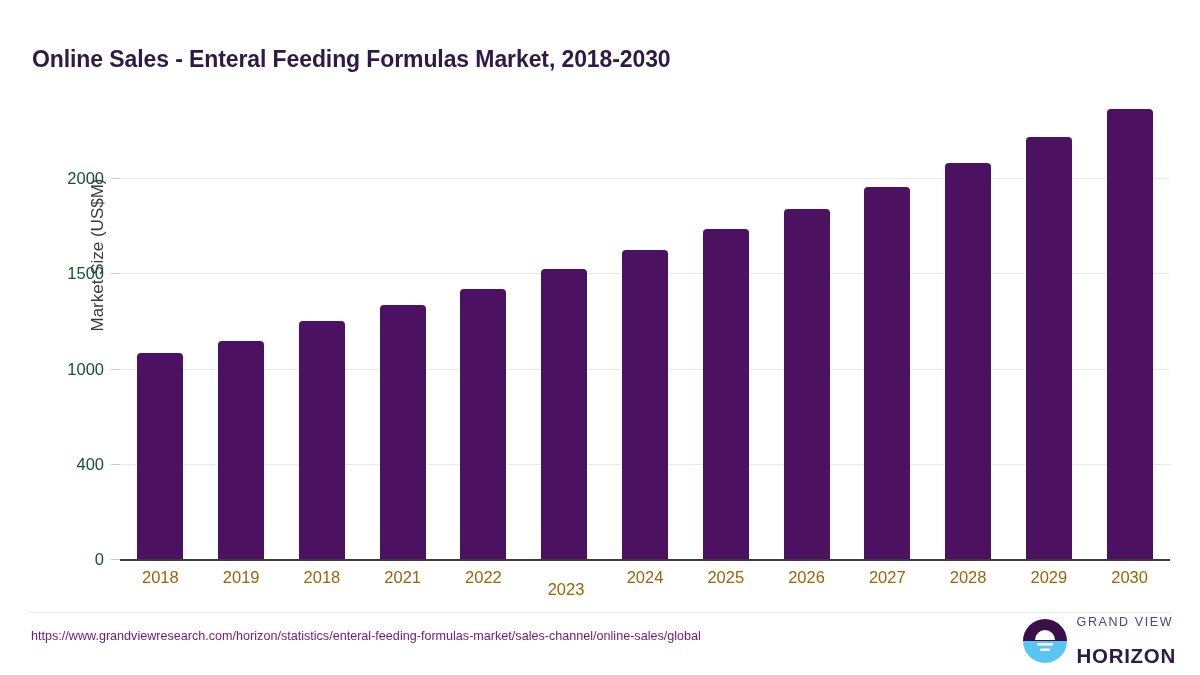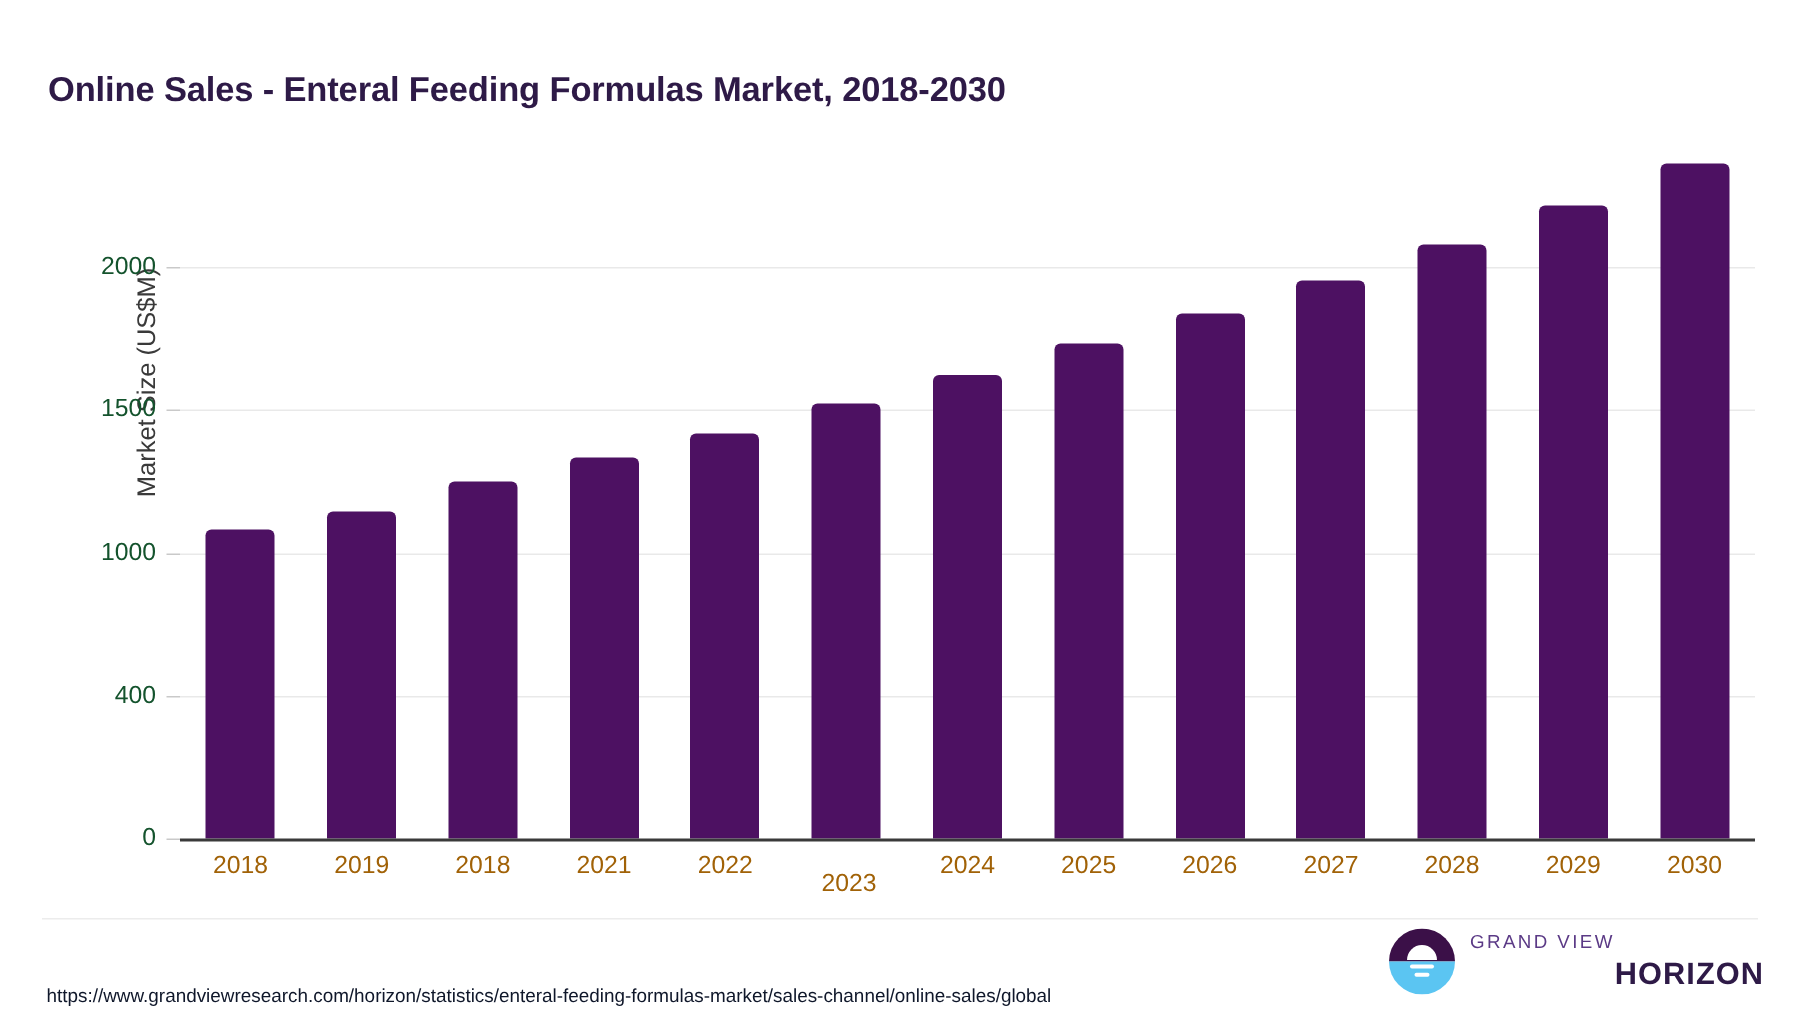--- a/index.html
+++ b/index.html
@@ -116,38 +116,38 @@
   #footer-divider {
     position: absolute;
     left: 28px; right: 28px;
     top: 612px;
     height: 1px;
     background: #ECECEC;
   }
   #source-url {
     position: absolute;
     left: 31px;
-    top: 657px;
+    top: 629px;
     font-size: 12.6px;
-    color: #0f172a;
+    color: #701a75;
     white-space: nowrap;
   }
   #logo {
     position: absolute;
     right: 24px;
     top: 618px;
     height: 46px;
     display: flex;
     align-items: center;
     gap: 10px;
   }
   #logo-mark { width: 44px; height: 44px; display: block; }
   #logo-text {
     display: flex;
-    flex-direction: row;
+    flex-direction: column;
     justify-content: flex-end;
     line-height: 1;
   }
   #logo-line1 {
     font-size: 12.5px;
     letter-spacing: 1.6px;
     color: #5B3A86;
     font-weight: normal;
   }
   #logo-line2 {

